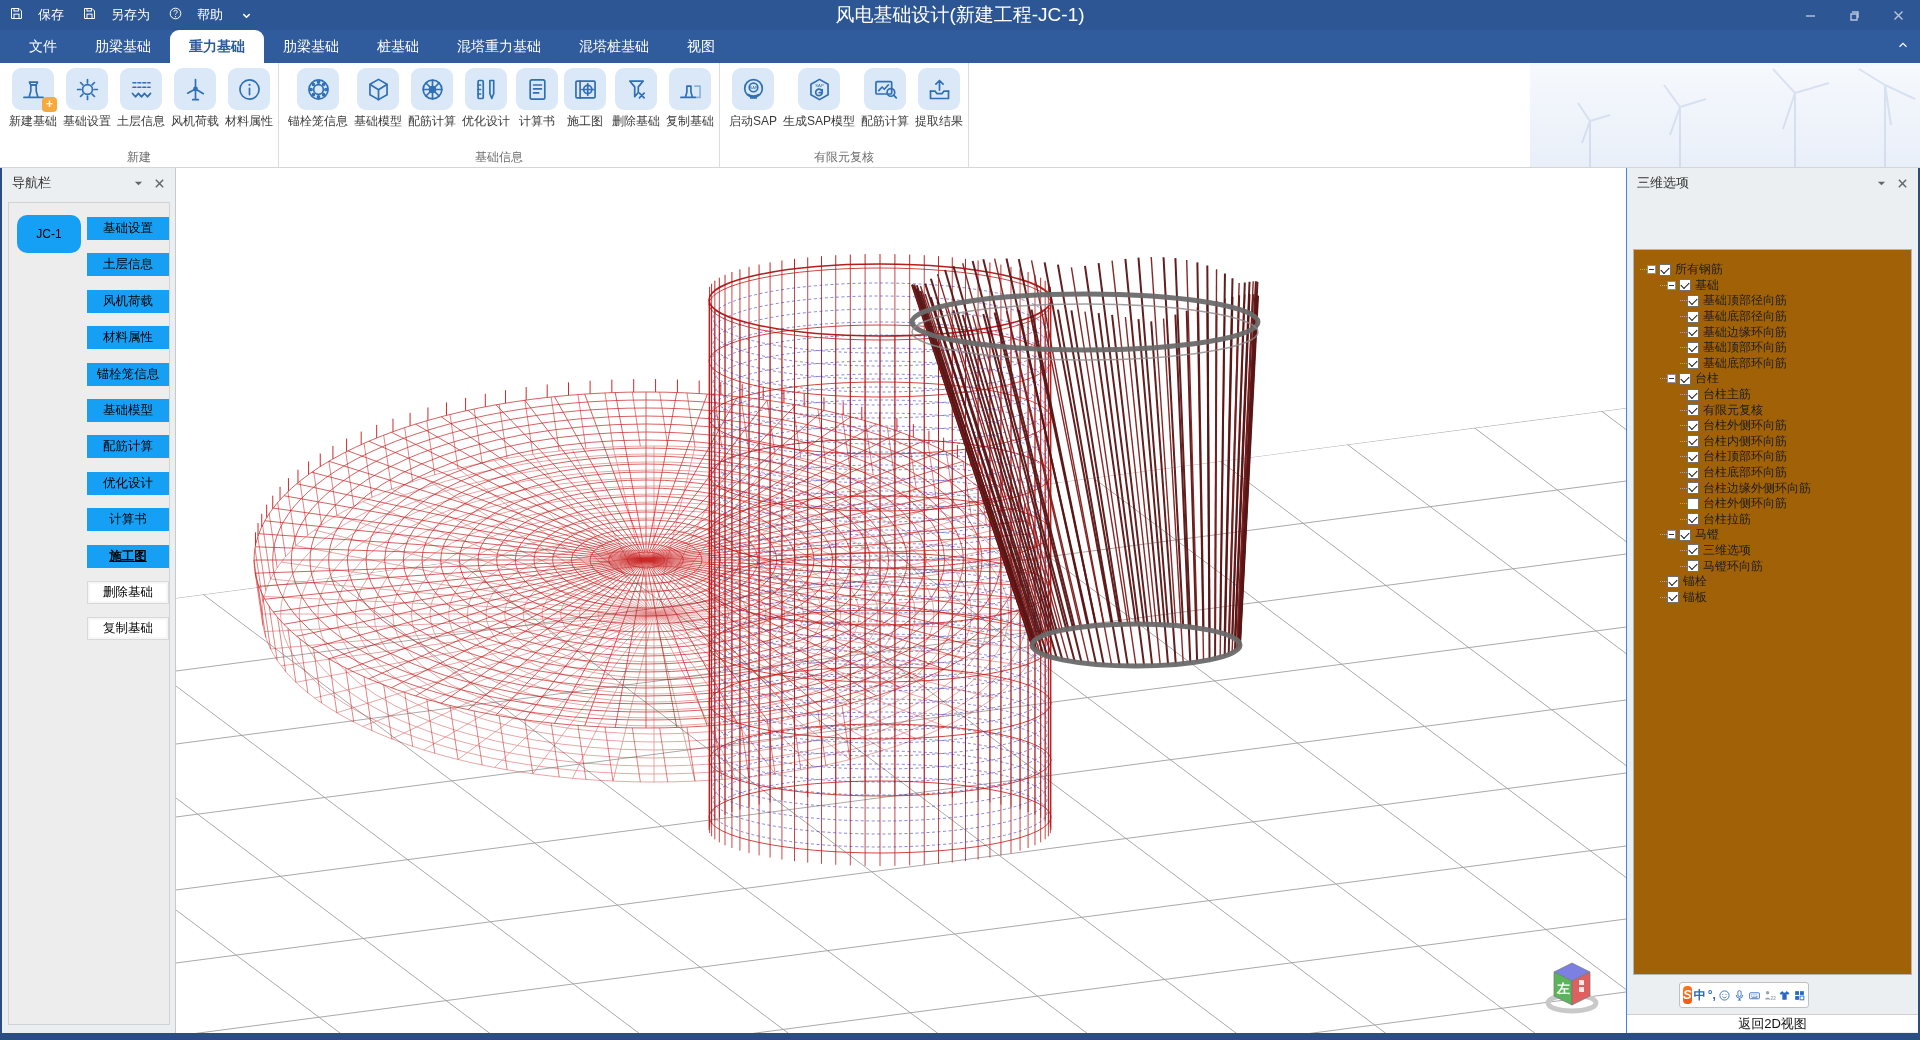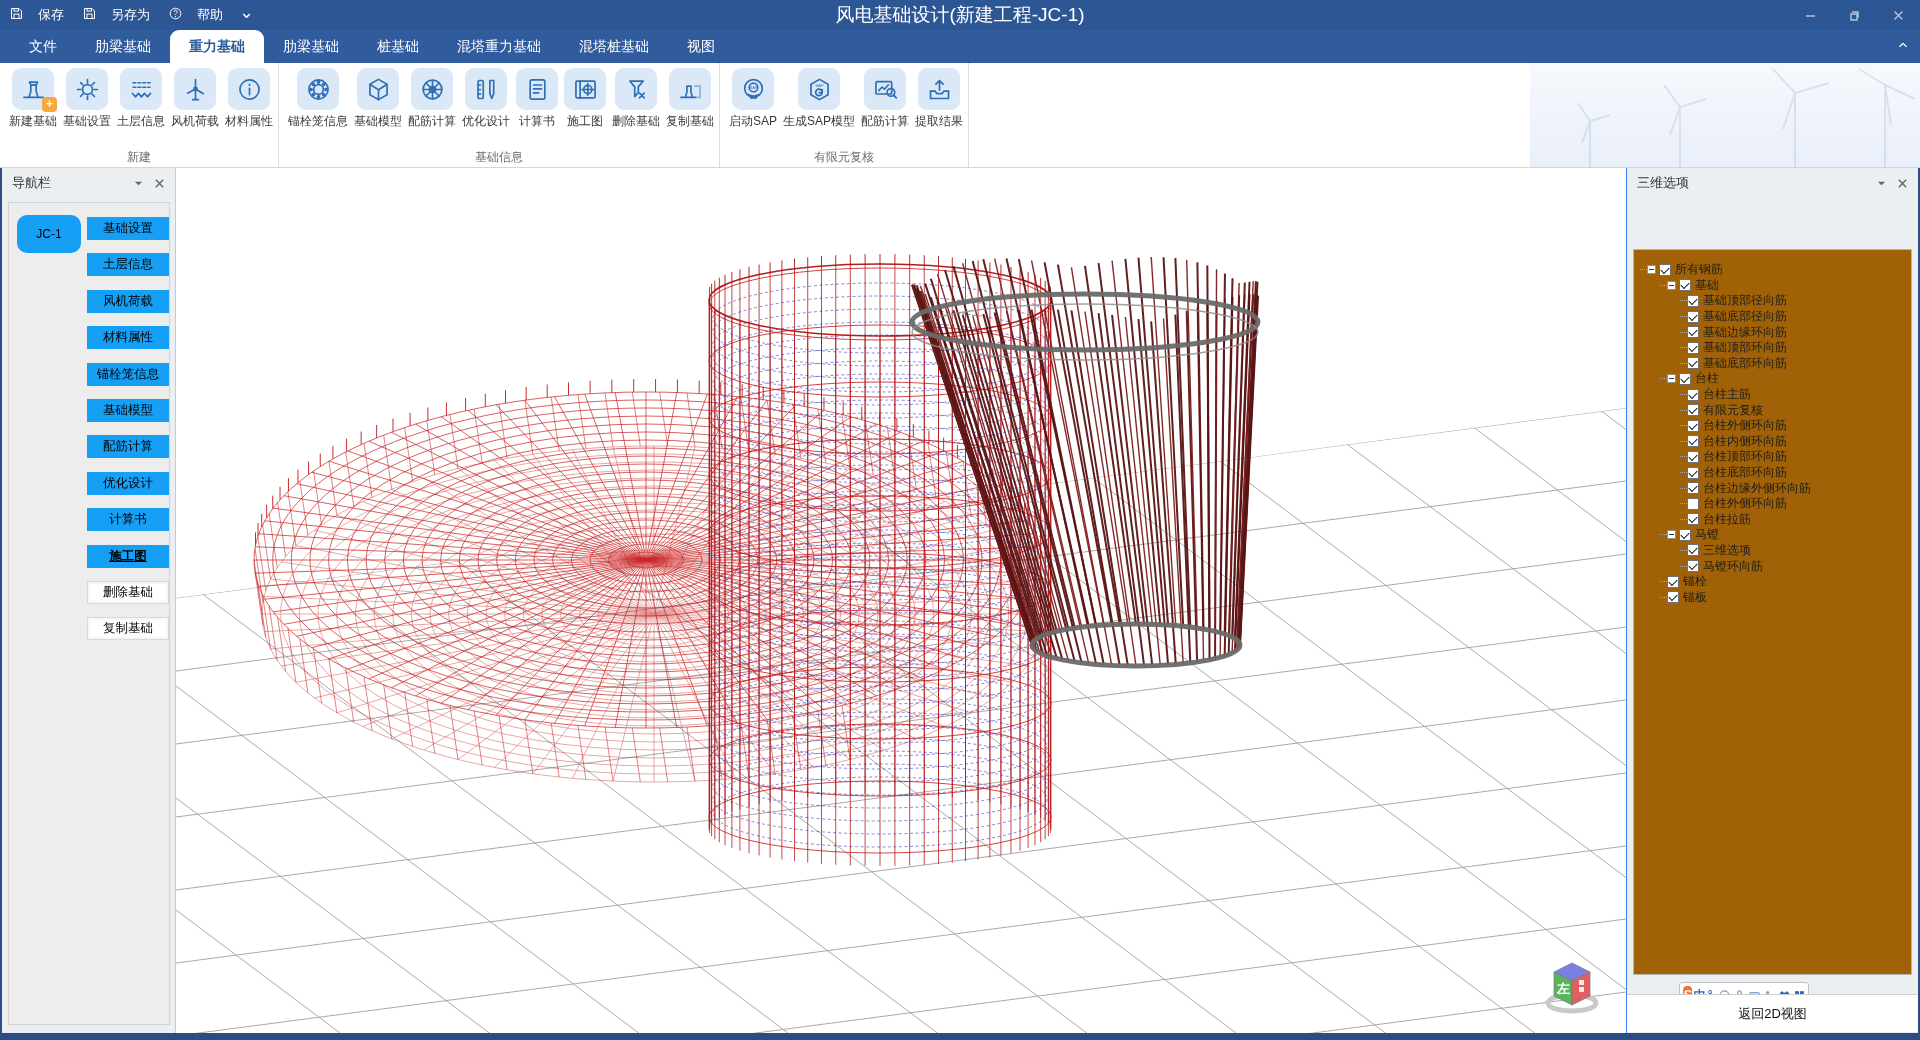--- a/index.html
+++ b/index.html
@@ -86,21 +86,21 @@
   .cb { position:relative; flex:0 0 12px; width:12px; height:12px; border:1px solid #707070; background:#fff; margin-right:4px; }
   .cb.checked::after { content:""; position:absolute; left:1px; top:2px; width:7px; height:4px;
     border-left:1.8px solid #111; border-bottom:1.8px solid #111; transform:rotate(-45deg); }
   #ime-bar { position:absolute; left:52px; top:814px; width:130px; height:26px; background:#fff;
     border:1px solid #c0c0c0; border-radius:3px; display:flex; align-items:center; padding:0 3px; gap:2px; }
   #sogou-logo { width:18px; height:18px; border-radius:4px; background:linear-gradient(135deg,#ff7a22,#f4500e);
     color:#fff; font-weight:bold; font-size:13px; font-style:italic; text-align:center; line-height:18px; }
   .ime-glyph { font-size:12px; color:#2a68c0; font-weight:bold; }
   .ime-ic svg { width:13px; height:13px; stroke:#2a68c0; fill:none; stroke-width:1.6; color:#2a68c0; display:block; }
   .ime-ic.gray svg { stroke:#9aa4b0; color:#9aa4b0; }
-  #back2d { position:absolute; left:0; right:0; bottom:1px; height:38px; background:#fff;
+  #back2d { position:absolute; left:0; right:0; bottom:1px; height:18px; background:#fff;
     border-top:1px solid #cfcfcf; display:flex; align-items:center; justify-content:center;
     font-size:13px; color:#111; cursor:default; }
 </style>
 </head>
 <body>
 
 <div id="app">
 
   <div id="titlebar">
     <div id="quick-access" style="display:flex;height:100%;z-index:2;">

